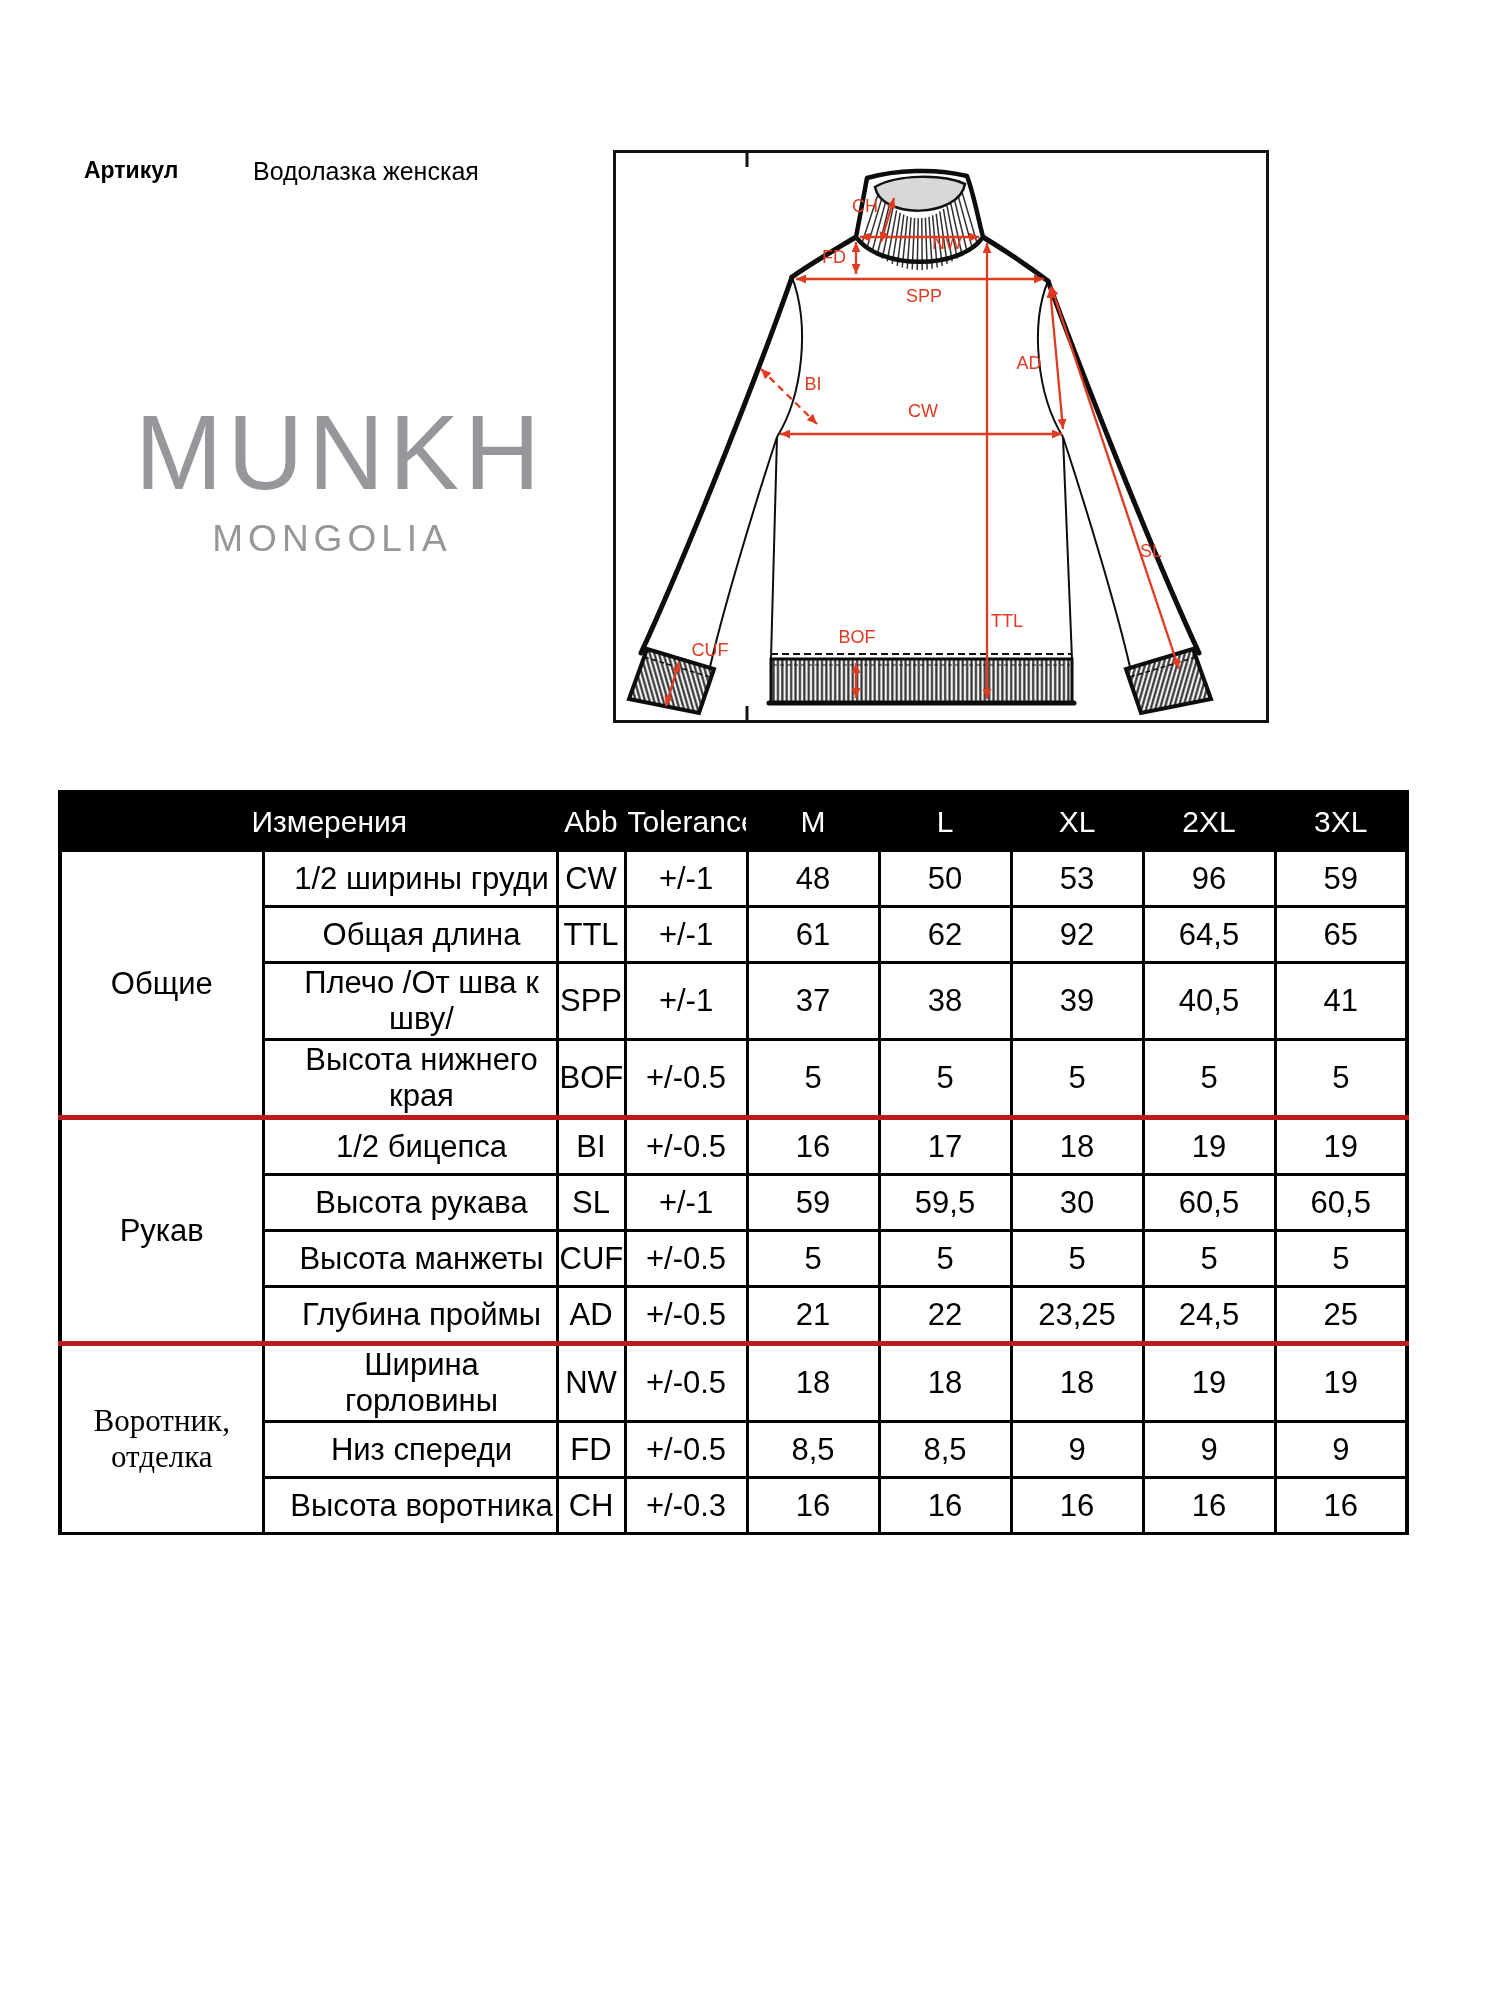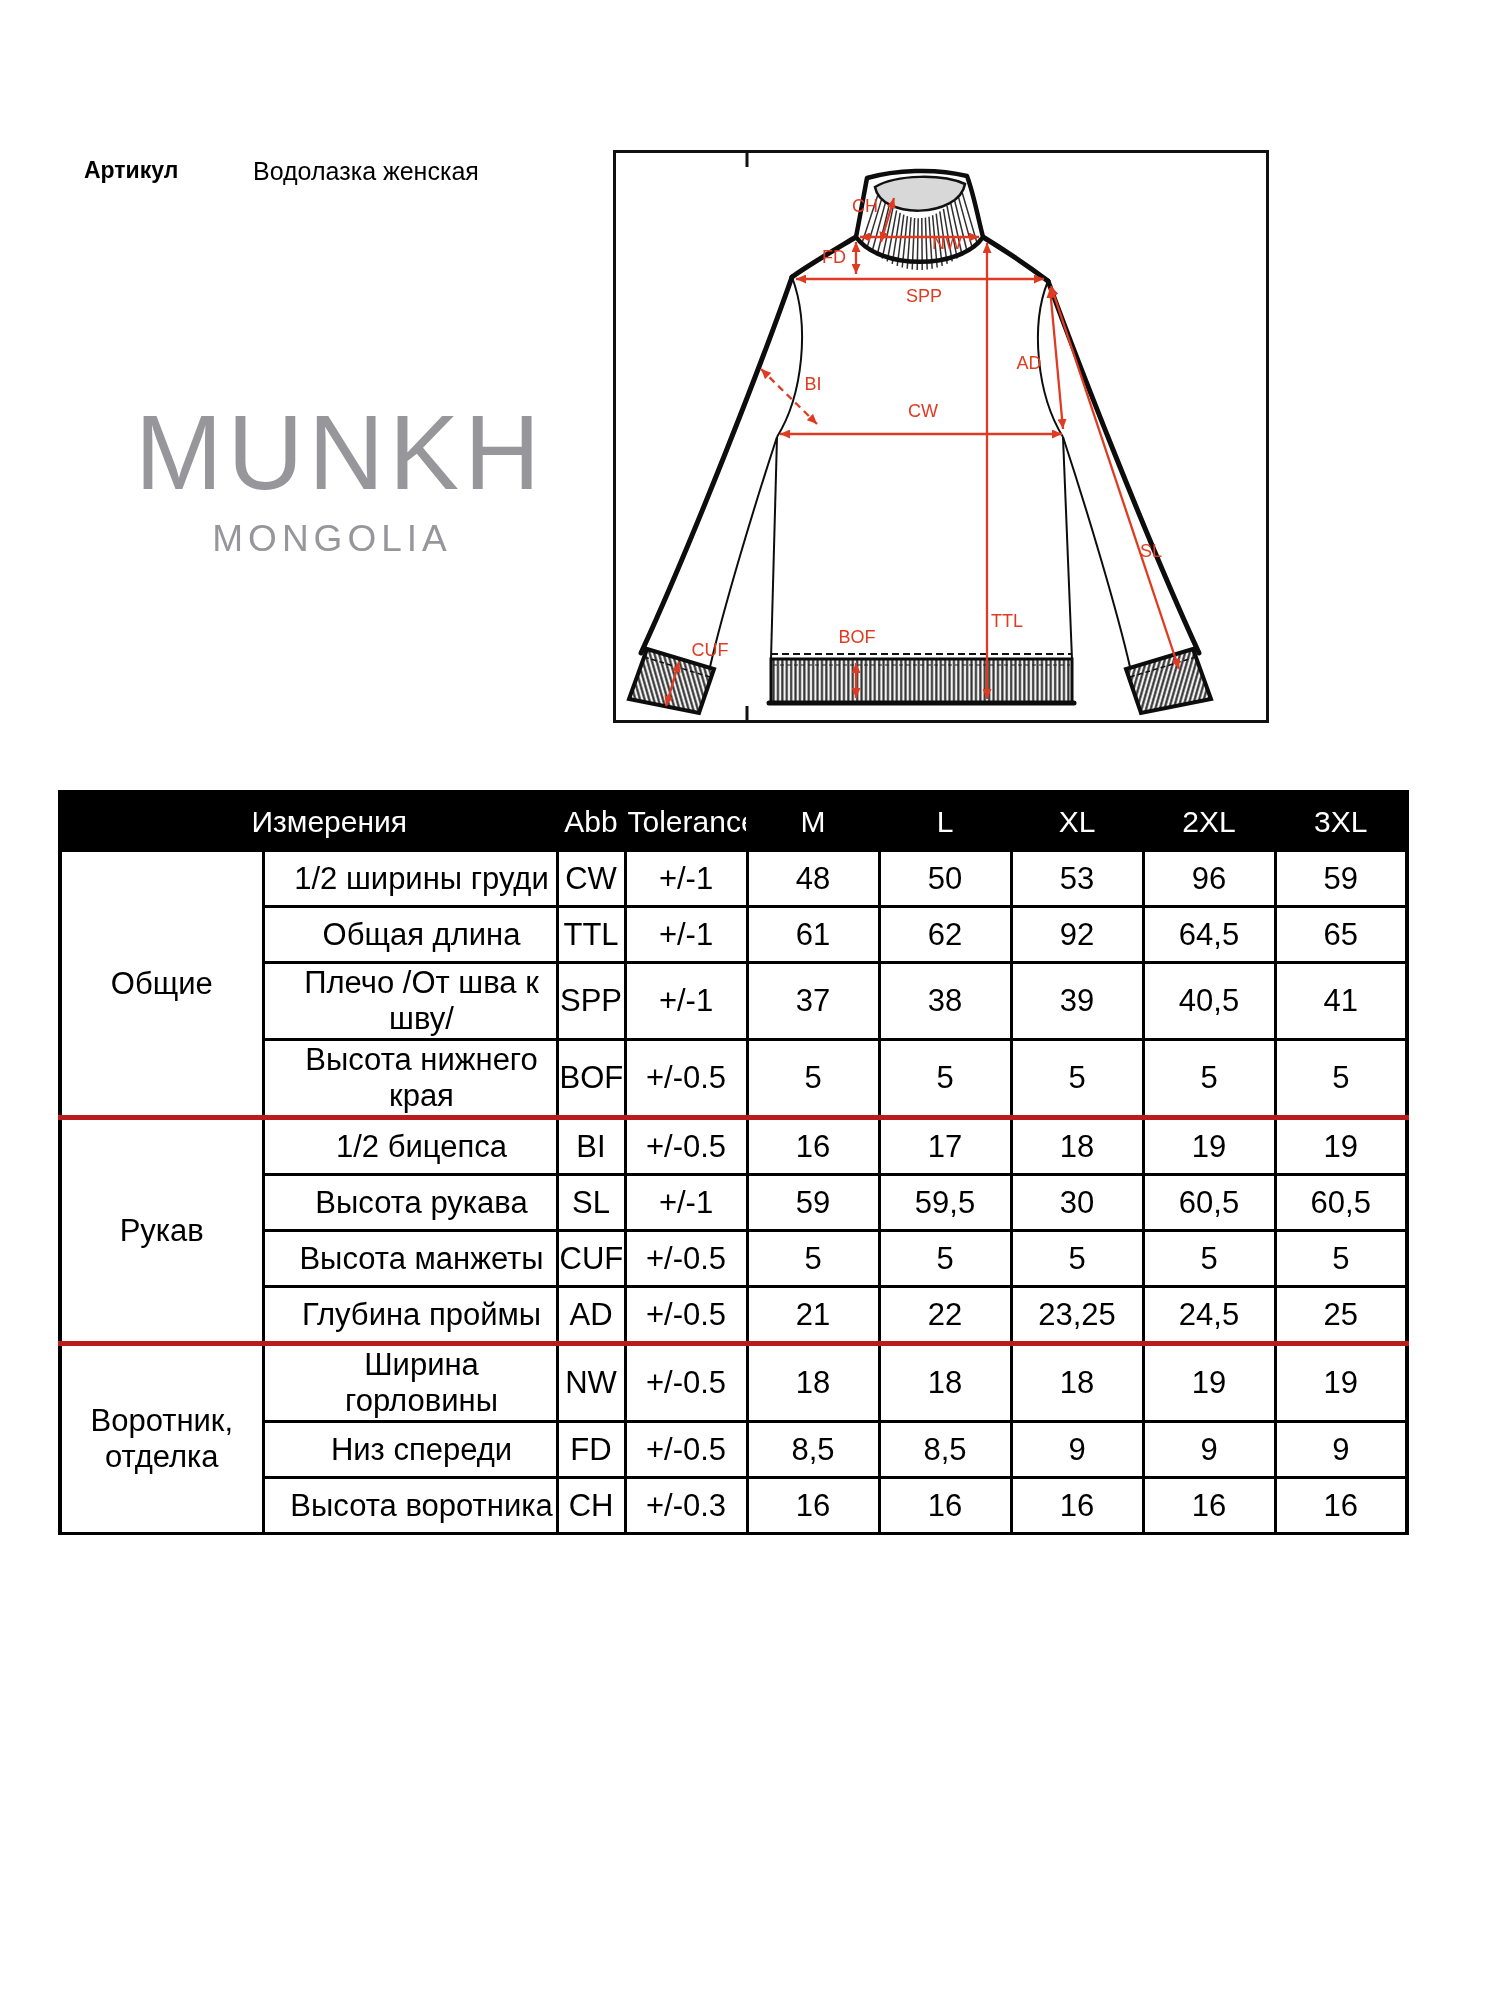--- a/index.html
+++ b/index.html
@@ -28,21 +28,21 @@
   table.size{border-collapse:collapse;table-layout:fixed;width:1347px;
              border:4px solid #000;border-bottom:none;}
   table.size td,table.size th{border:3px solid #000;overflow:hidden;}
   table.size th{background:#000;color:#fff;font-weight:400;font-size:30px;height:53px;text-align:center;}
   th.meas-h{text-align:left;padding-left:42px;}
   table.size td{font-size:31px;height:51px;text-align:center;vertical-align:middle;}
   td.name-cell{text-align:left;padding-left:24px;}
   td.group-cell{text-align:center;white-space:pre-line;line-height:1.15;}
   tr.group-start td{border-top:5px solid #b91c1c;}
   td.bb{border-bottom:4px solid #000;}
-  td.no-bb{border-bottom:none;}
+  td.no-bb{border-bottom:none;font-family:Liberation Serif, serif;}
   .stub{position:absolute;left:0;top:612px;width:4px;height:14px;background:#000;}
 </style>
 </head>
 <body>
 
 <span class="article-label">Артикул</span>
 <span class="article-value">Водолазка женская</span>
 
 <div class="brand">MUNKH</div>
 <div class="country">MONGOLIA</div>

